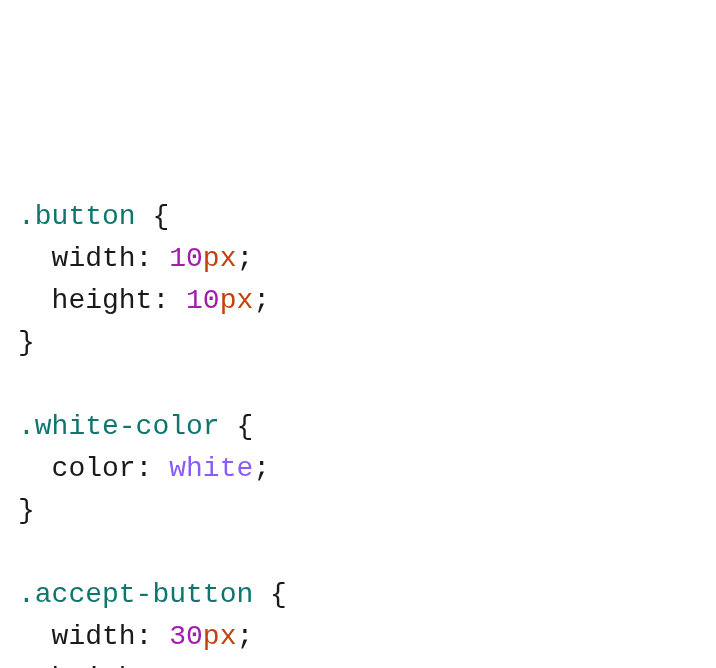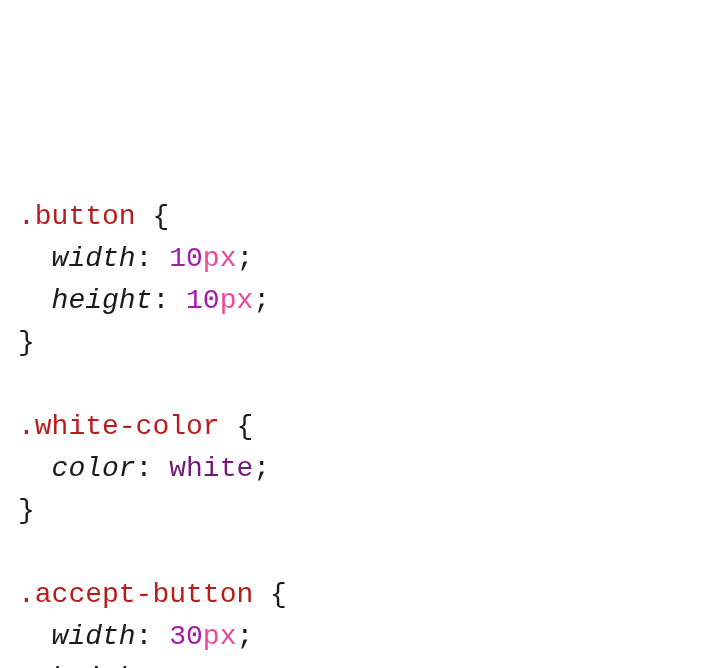--- a/index.html
+++ b/index.html
@@ -6,27 +6,27 @@
     body {
       background: #ffffff;
       font-family: "SF Mono", "Monaco", "Menlo", "Consolas", "Courier New", monospace;
       font-size: 28px;
       line-height: 1.5;
       padding: 28px 18px;
       color: #1a1a1a;
       white-space: pre;
     }
     .code-block { display: block; }
-    .selector { color: #b91c1c; }
+    .selector { color: #0f766e; }
     .brace { color: #1a1a1a; font-weight: 500; }
-    .prop { color: #1a1a1a; font-weight: 500; font-style: italic; }
+    .prop { color: #1a1a1a; font-weight: 500; }
     .colon { color: #1a1a1a; font-weight: 500; }
     .num { color: #a21caf; }
-    .unit { color: #ec4899; }
-    .keyword { color: #701a75; }
+    .unit { color: #c2410c; }
+    .keyword { color: #8b5cf6; }
     .semi { color: #1a1a1a; font-weight: 500; }
     .line { display: block; }
     .indent { display: inline-block; width: 2ch; }
   </style>
 </head>
 <body>
 
 
 
 <div class="code-block"><span class="line"><span class="selector">.button</span> <span class="brace">{</span></span><span class="line"><span class="indent"></span><span class="prop">width</span><span class="colon">:</span> <span class="num">10</span><span class="unit">px</span><span class="semi">;</span></span><span class="line"><span class="indent"></span><span class="prop">height</span><span class="colon">:</span> <span class="num">10</span><span class="unit">px</span><span class="semi">;</span></span><span class="line"><span class="brace">}</span></span><span class="line"> </span><span class="line"><span class="selector">.white-color</span> <span class="brace">{</span></span><span class="line"><span class="indent"></span><span class="prop">color</span><span class="colon">:</span> <span class="keyword">white</span><span class="semi">;</span></span><span class="line"><span class="brace">}</span></span><span class="line"> </span><span class="line"><span class="selector">.accept-button</span> <span class="brace">{</span></span><span class="line"><span class="indent"></span><span class="prop">width</span><span class="colon">:</span> <span class="num">30</span><span class="unit">px</span><span class="semi">;</span></span><span class="line"><span class="indent"></span><span class="prop">height</span><span class="colon">:</span> <span class="num">30</span><span class="unit">px</span><span class="semi">;</span></span></div>

